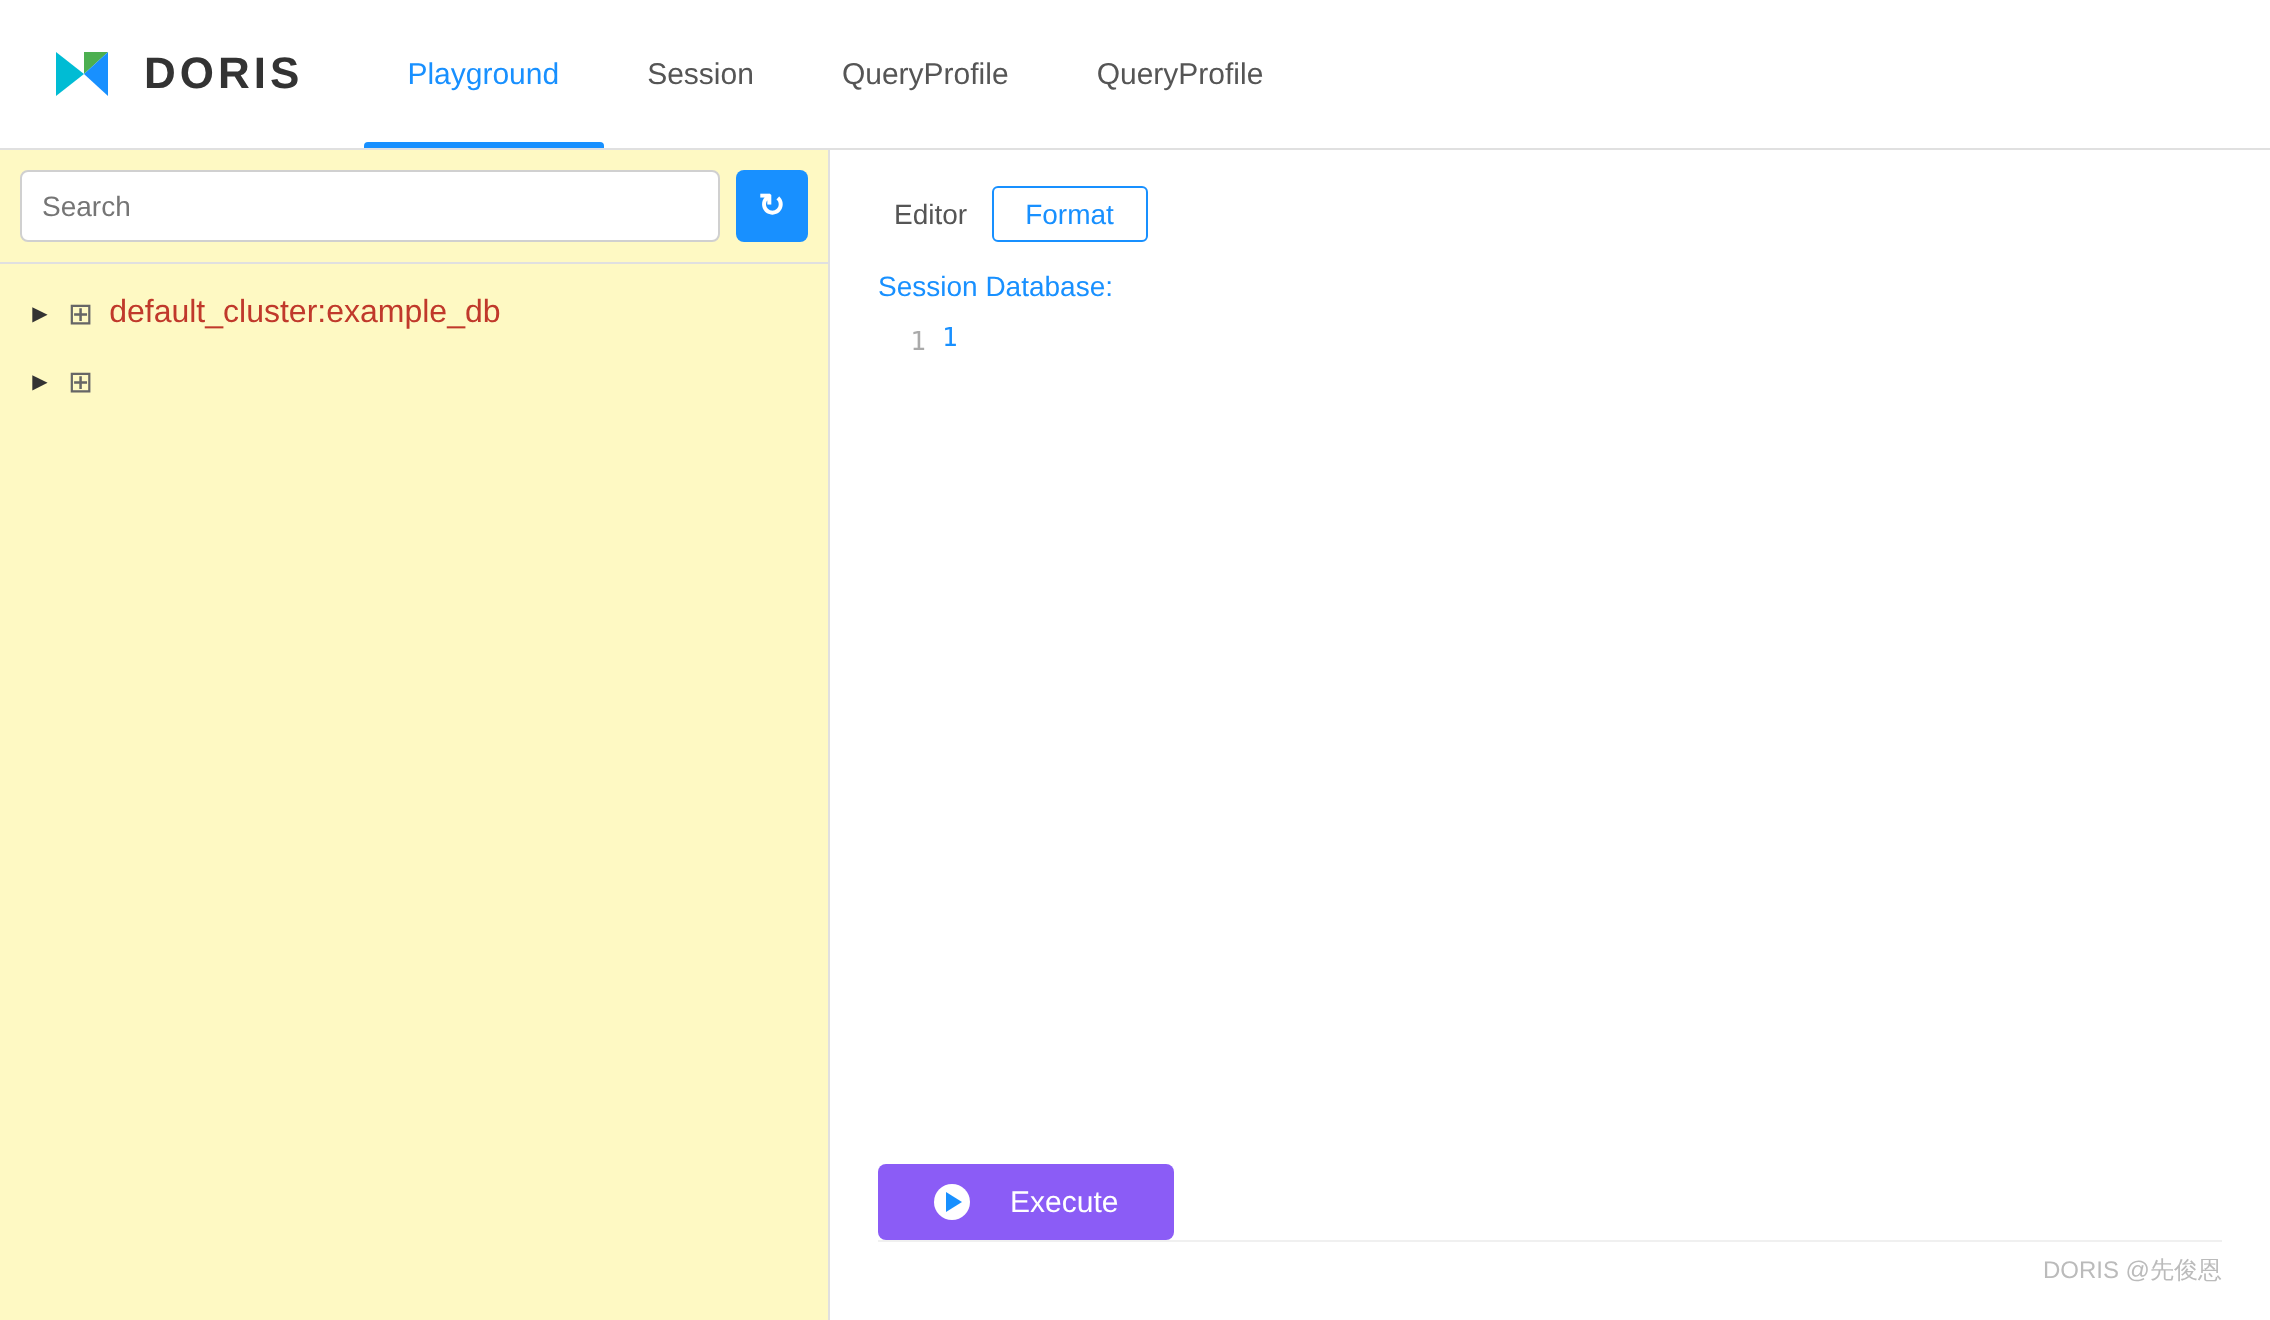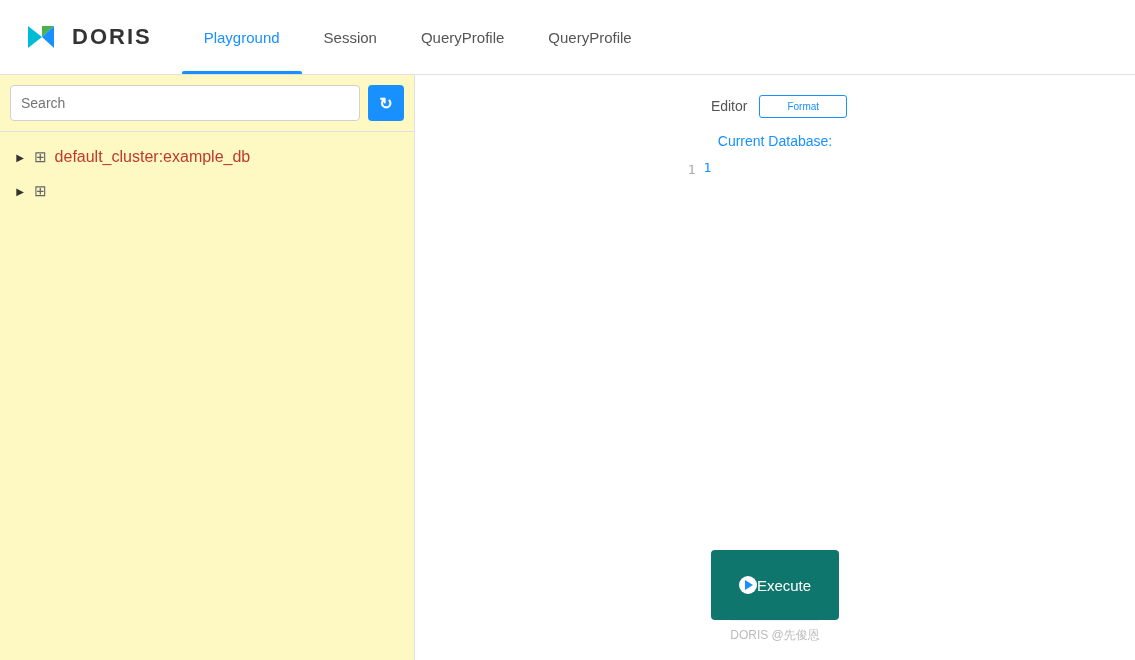--- a/index.html
+++ b/index.html
@@ -143,31 +143,30 @@
     }
 
     
     .content {
       flex: 1;
       display: flex;
       flex-direction: column;
       padding: 18px 24px 16px 24px;
       background: #fff;
       overflow: hidden;
-      align-items: center;
     }
     .tabs-row {
       display: flex;
       align-items: center;
       gap: 4px;
       margin-bottom: 14px;
     }
     .tab-btn {
-      padding: 5px 27px;
-      font-size: 10px;
+      padding: 5px 16px;
+      font-size: 14px;
       border: 1px solid #d0d0d0;
       background: #fff;
       cursor: pointer;
       border-radius: 3px;
       color: #555;
     }
     .tab-btn.active {
       border-color: #1890ff;
       color: #1890ff;
       background: #fff;
@@ -219,30 +218,30 @@
       outline: none;
       resize: none;
       color: #1890ff;
       padding: 0;
       background: transparent;
     }
     .execute-row {
       margin-top: 12px;
     }
     .execute-btn {
-      background: #0f766e;
+      background: #8b5cf6;
       color: #fff;
       border: none;
       border-radius: 4px;
-      padding: 26px 28px;
+      padding: 10px 28px;
       font-size: 15px;
       cursor: pointer;
       display: flex;
       align-items: center;
-      gap: 0;
+      gap: 20px;
     }
     .execute-icon {
       width: 18px;
       height: 18px;
       background: #fff;
       border-radius: 50%;
       display: flex;
       align-items: center;
       justify-content: center;
     }
@@ -304,21 +303,21 @@
         <span class="tree-db-icon">⊞</span>
       </div>
     </div>
   </div>
 
   <div class="content">
     <div class="tabs-row">
       <button class="tab-editor">Editor</button>
       <button class="tab-btn active">Format</button>
     </div>
-    <div class="current-db-label">Current Database:</div>
+    <div class="current-db-label">Session Database:</div>
     <div class="editor-area">
       <div class="editor-inner">
         <div class="line-numbers">
           <div>1</div>
         </div>
         <textarea class="code-area" rows="20" style="">1</textarea>
       </div>
     </div>
     <div class="execute-row">
       <button class="execute-btn">

